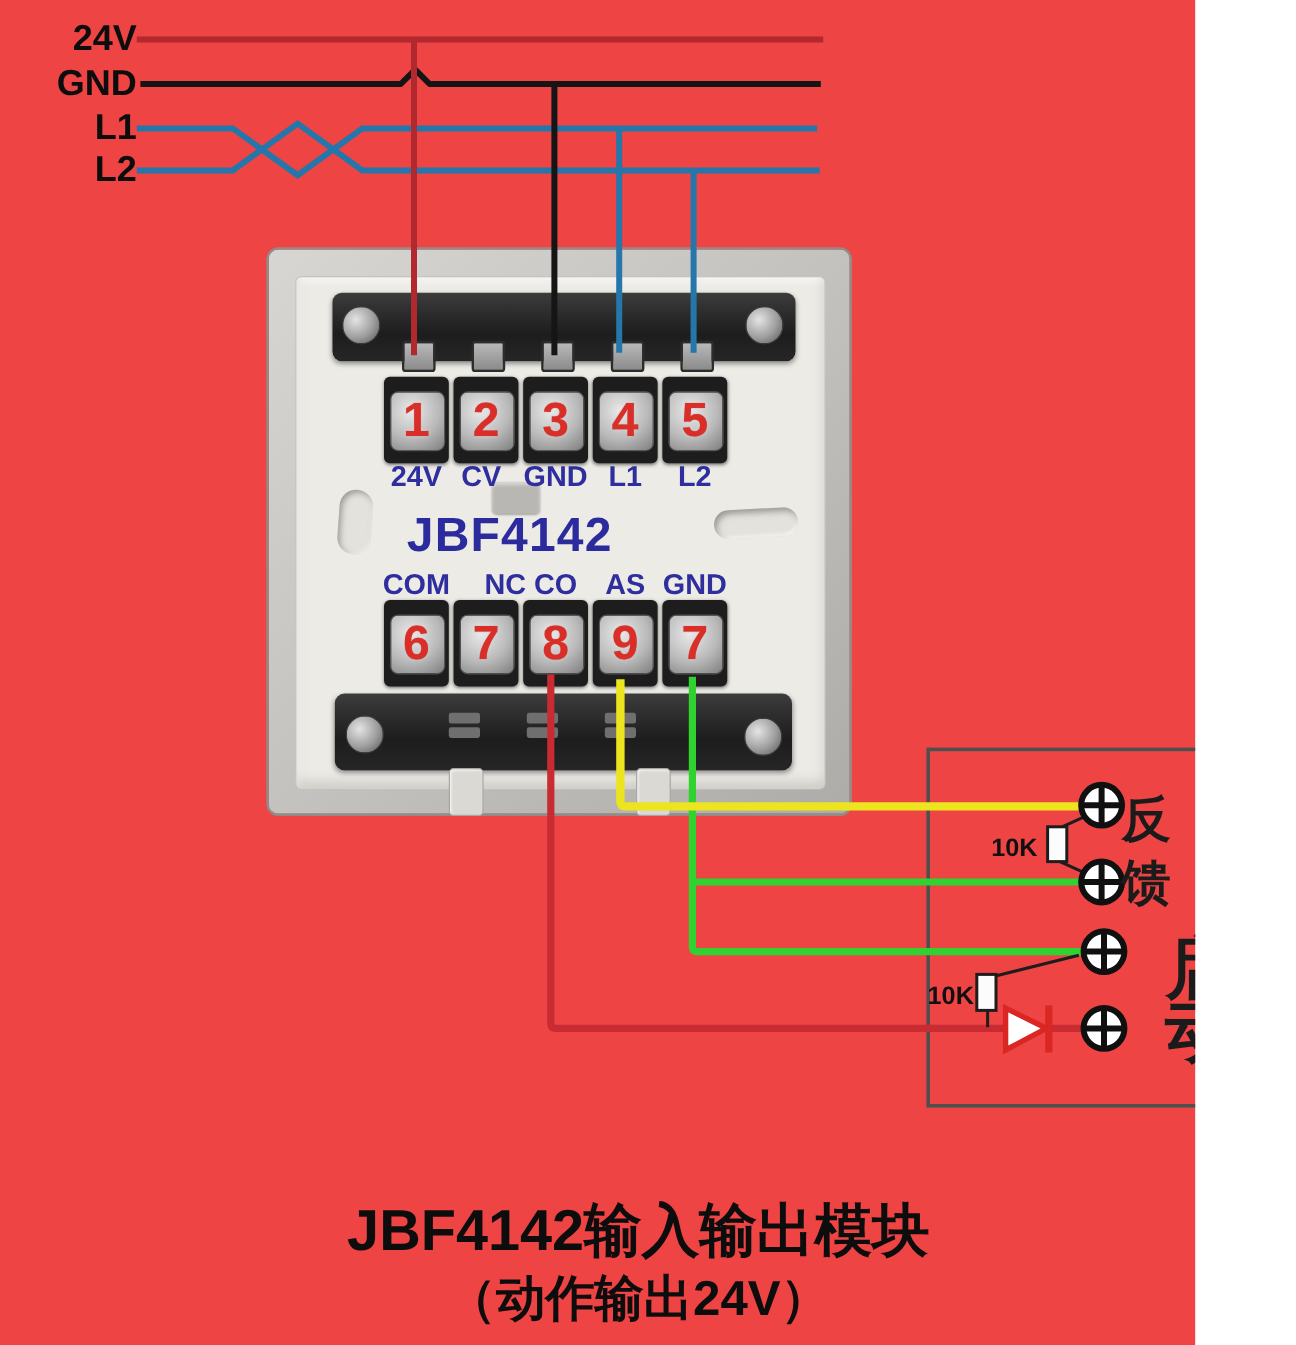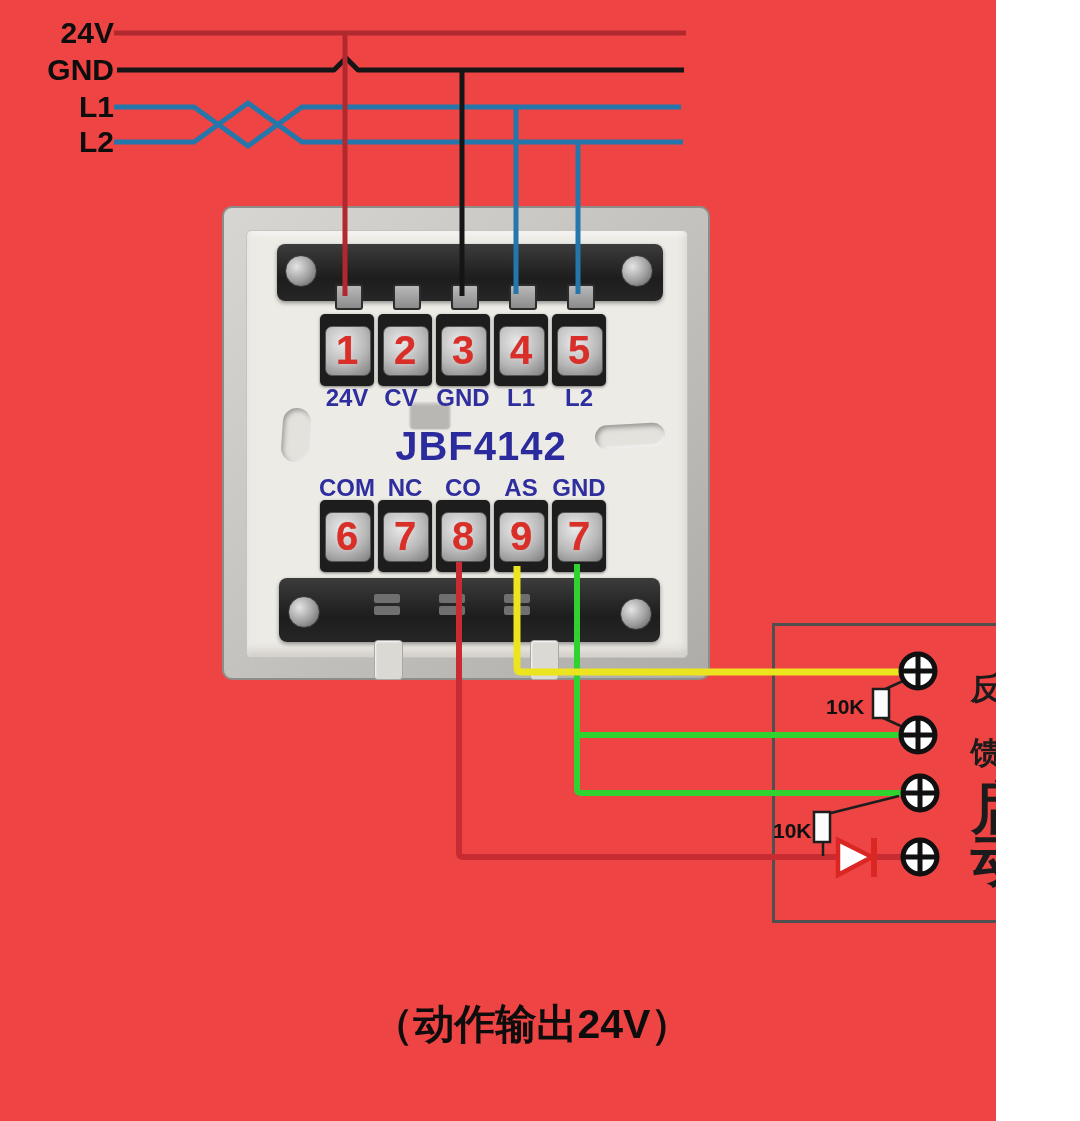--- a/index.html
+++ b/index.html
@@ -33,33 +33,33 @@
   .term{position:absolute;width:54px;height:72px;background:#1d1d1d;border-radius:5px;
          box-shadow:0 1px 3px rgba(0,0,0,.5);}
   .term .plate{position:absolute;left:5px;top:12px;width:44px;height:48px;border-radius:7px;
          background:radial-gradient(circle at 38% 32%,#e9e9e9,#b9b9b9 55%,#7e7e7e 100%);
          border:1px solid #555;}
   .term .num{position:absolute;left:0;top:12px;width:54px;text-align:center;
          font-weight:bold;font-size:40px;line-height:48px;color:#da2f28;
          text-shadow:0 0 3px rgba(255,255,255,.6), 0 0 1px rgba(120,0,0,.8);}
   .tlab{position:absolute;width:70px;text-align:center;font-weight:bold;font-size:24px;
          line-height:24px;color:#2e2e9e;z-index:2;}
-  #module .title{position:absolute;left:127px;top:217px;width:260px;text-align:center;
+  #module .title{position:absolute;left:115px;top:217px;width:260px;text-align:left;
          font-weight:bold;font-size:40px;line-height:42px;color:#2b2b9e;letter-spacing:1px;}
   .graytab{position:absolute;left:186px;top:194px;width:40px;height:26px;background:#b9b7b3;
          border-radius:4px;box-shadow:inset 0 2px 3px rgba(255,255,255,.5),0 1px 2px rgba(0,0,0,.3);}
   .whitetab{position:absolute;width:27px;height:38px;background:#dbd9d4;border:1px solid #a9a7a3;
          border-radius:4px;box-shadow:inset 1px 1px 2px rgba(255,255,255,.8);}
   .slotpair{position:absolute;width:26px;height:9px;background:#6f6f6f;border-radius:2px;box-shadow:0 12px 0 #6f6f6f;}
   
   #devbox{position:absolute;left:772px;top:623px;width:268px;height:300px;
           border:3px solid #4f4f4f;box-sizing:border-box;background:transparent;z-index:2;}
   .rklab{position:absolute;font-weight:bold;font-size:21px;line-height:21px;color:#101010;z-index:4;}
   .boxlab{position:absolute;width:50px;text-align:center;font-weight:bold;color:#1b1b1b;z-index:4;}
-  #lab-feedback{left:961px;top:657px;font-size:31px;line-height:64px;}
+  #lab-feedback{left:930px;top:657px;font-size:41px;line-height:52px;}
   #lab-start{left:971px;top:781px;font-size:58px;line-height:52px;}
   
   #wires{position:absolute;left:0;top:0;width:1080px;height:1121px;z-index:3;}
   
   #caption{position:absolute;left:0;top:998px;width:1064px;text-align:center;color:#0d0d0d;z-index:4;}
   #caption .l1{font-weight:bold;font-size:48px;line-height:58px;}
   #caption .l2{font-weight:bold;font-size:41px;line-height:52px;}
 </style>
 </head>
 <body>
@@ -111,21 +111,21 @@
 
     <div class="tlab" style="left:88px;top:178px">24V</div>
     <div class="tlab" style="left:142px;top:178px">CV</div>
     <div class="tlab" style="left:204px;top:178px">GND</div>
     <div class="tlab" style="left:262px;top:178px">L1</div>
     <div class="tlab" style="left:320px;top:178px">L2</div>
 
     <div class="title">JBF4142</div>
 
     <div class="tlab" style="left:88px;top:268px">COM</div>
-    <div class="tlab" style="left:146px;top:268px">NC</div>
+    <div class="tlab" style="left:162px;top:268px">NC</div>
     <div class="tlab" style="left:204px;top:268px">CO</div>
     <div class="tlab" style="left:262px;top:268px">AS</div>
     <div class="tlab" style="left:320px;top:268px">GND</div>
 
     <div class="term" style="left:96px;top:292px">
         <div class="plate"></div>
         <div class="num">6</div>
       </div>
     <div class="term" style="left:154px;top:292px">
         <div class="plate"></div>
@@ -205,16 +205,17 @@
     </g>
   </svg>
 
   <div class="rklab" style="left:826px;top:696px">10K</div>
   <div class="rklab" style="left:773px;top:820px">10K</div>
 
   <div class="boxlab" id="lab-feedback">反馈</div>
   <div class="boxlab" id="lab-start">启动</div>
 
   <div id="caption">
+    <div class="l1">JBF4142输入输出模块</div>
     <div class="l2">（动作输出24V）</div>
   </div>
 
 </div>
 
 </body></html>

